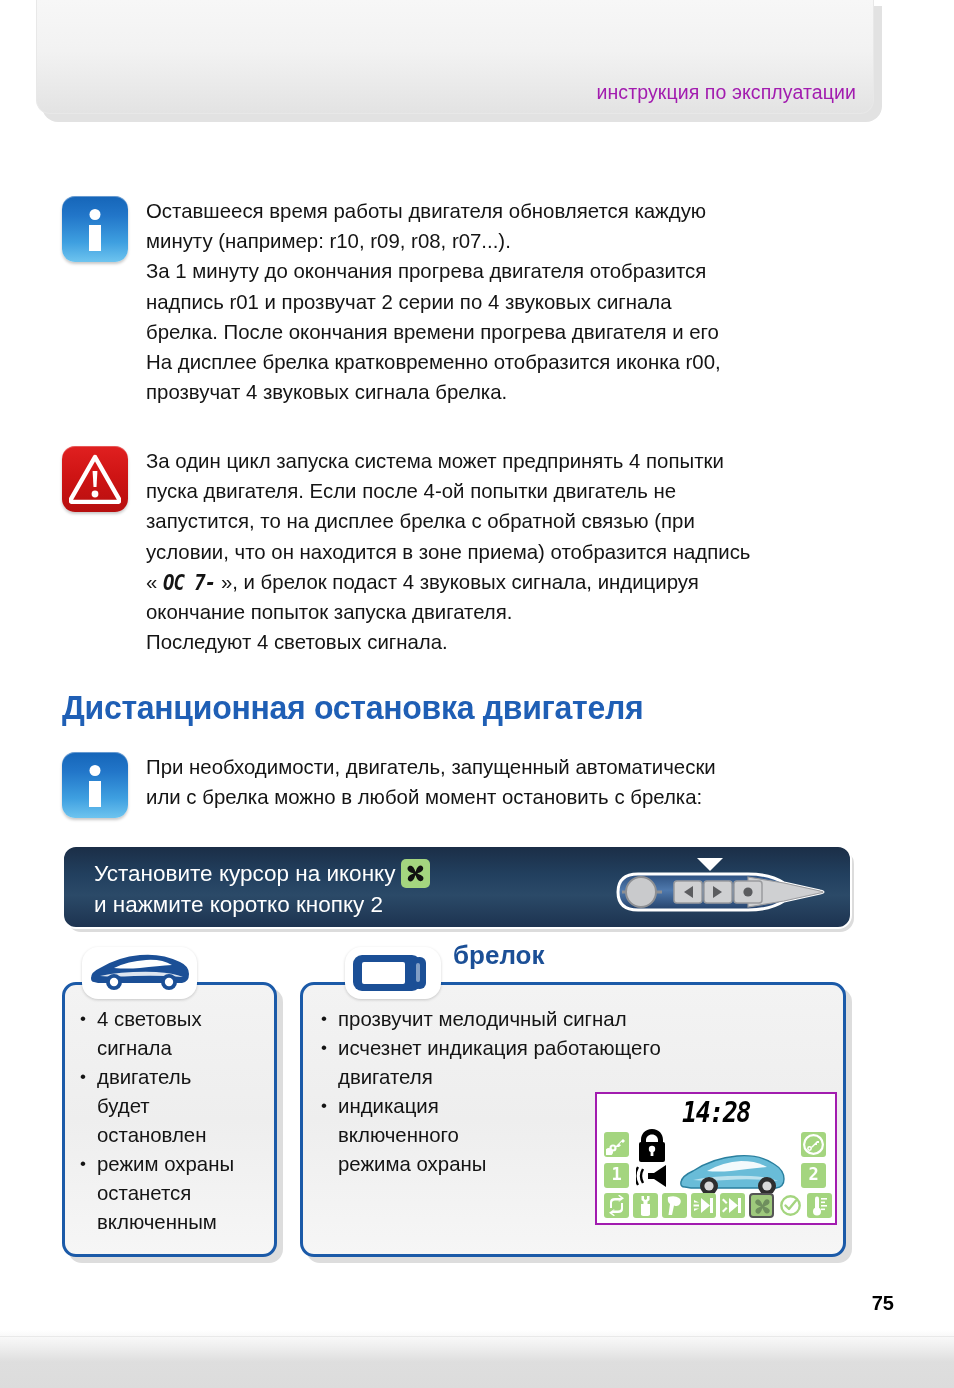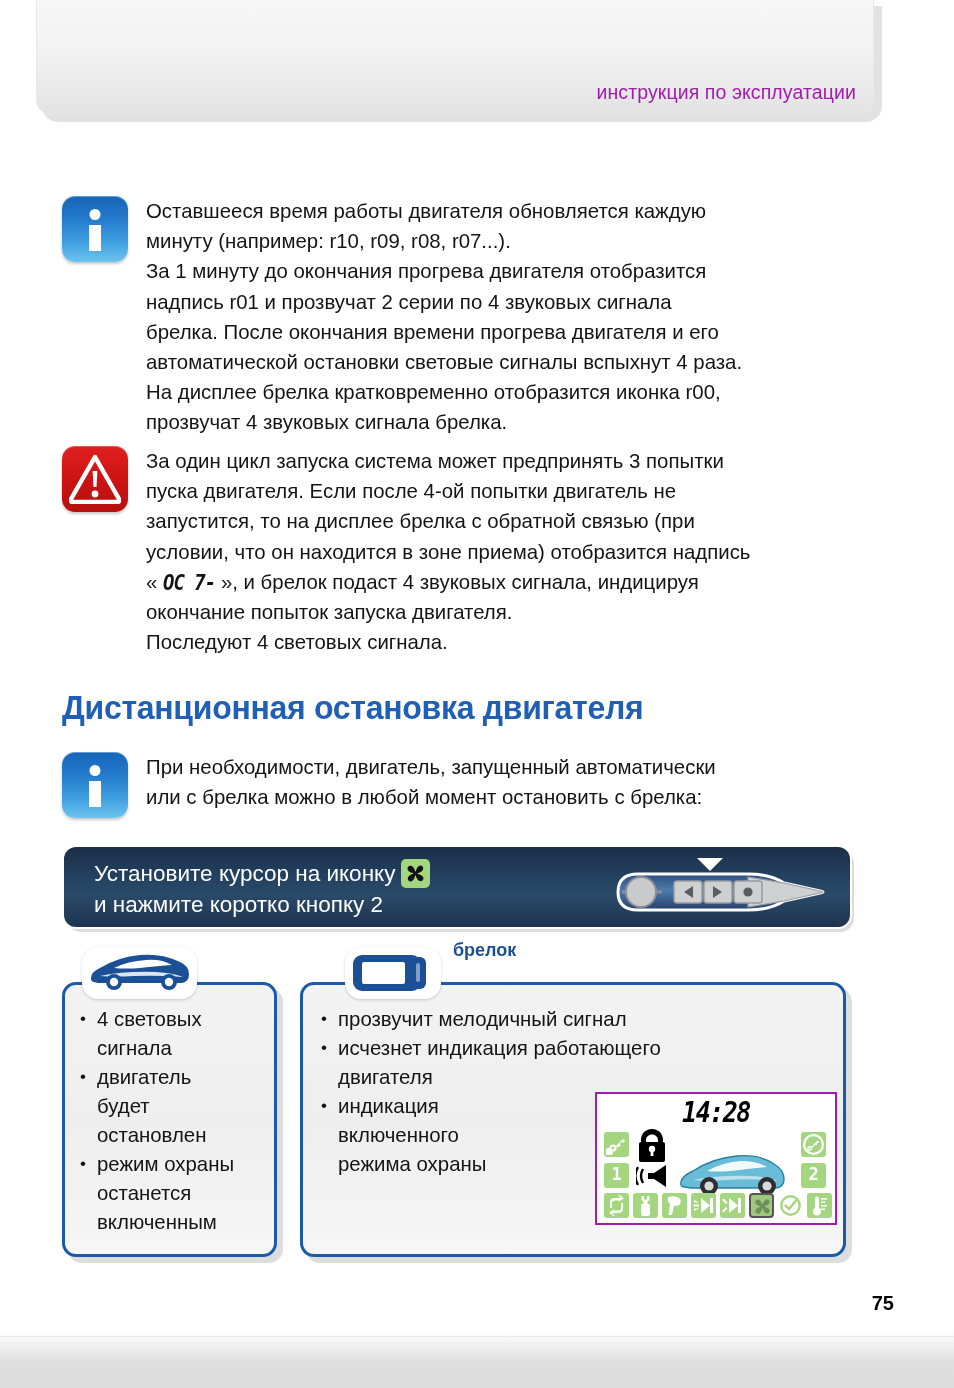--- a/index.html
+++ b/index.html
@@ -216,21 +216,21 @@
     background: #ffffff;
     border-radius: 16px;
     box-shadow: 0 1px 3px rgba(0,0,0,0.18);
     display: flex;
     align-items: center;
     justify-content: center;
   }
   .brelok-label {
     position: absolute;
     left: 453px; top: 940px;
-    font-size: 18px;
+    font-size: 26px;
     font-weight: bold;
     color: #1b4f96;
   }
 
   
   .lcd-outer {
     position: absolute;
     left: 595px; top: 1092px;
     width: 242px; height: 133px;
     background: #ffffff;
@@ -308,36 +308,35 @@
   <div class="note-icon icon-info">
     <div class="dot"></div>
     <div class="stem"></div>
   </div>
   <div class="note-text">
     <p>Оставшееся время работы двигателя обновляется каждую</p>
     <p>минуту (например: r10, r09, r08, r07...).</p>
     <p>За 1 минуту до окончания прогрева двигателя отобразится</p>
     <p>надпись r01 и прозвучат 2 серии по 4 звуковых сигнала</p>
     <p>брелка. После окончания времени прогрева двигателя и его</p>
-    <p>автоматической остановки световые сигналы вспыхнут 4 раза.</p>
     <p>На дисплее брелка кратковременно отобразится иконка r00,</p>
     <p>прозвучат 4 звуковых сигнала брелка.</p>
   </div>
 </div>
 
 <div class="note" style="left:62px; top:446px; width:790px;">
   <div class="note-icon icon-warn">
     <svg width="52" height="50" viewBox="0 0 52 50">
       <path d="M26 3 L50 45 Q51 48 48 48 L4 48 Q1 48 2 45 Z" fill="none" stroke="#ffffff" stroke-width="4.5" stroke-linejoin="round"></path>
       <path d="M23.6 17 L28.4 17 L27.5 33 L24.5 33 Z" fill="#ffffff"></path>
       <circle cx="26" cy="40" r="3.4" fill="#ffffff"></circle>
     </svg>
   </div>
   <div class="note-text">
-    <p>За один цикл запуска система может предпринять 3 попытки</p>
+    <p>За один цикл запуска система может предпринять 4 попытки</p>
     <p>пуска двигателя. Если после 4-ой попытки двигатель не</p>
     <p>запустится, то на дисплее брелка с обратной связью (при</p>
     <p>условии, что он находится в зоне приема) отобразится надпись</p>
     <p><span>« </span><span class="seg">OC 7-</span><span> », и брелок подаст 4 звуковых сигнала, индицируя</span></p>
     <p>окончание попыток запуска двигателя.</p>
     <p>Последуют 4 световых сигнала.</p>
   </div>
 </div>
 
 <div class="section-heading">Дистанционная остановка двигателя</div>

